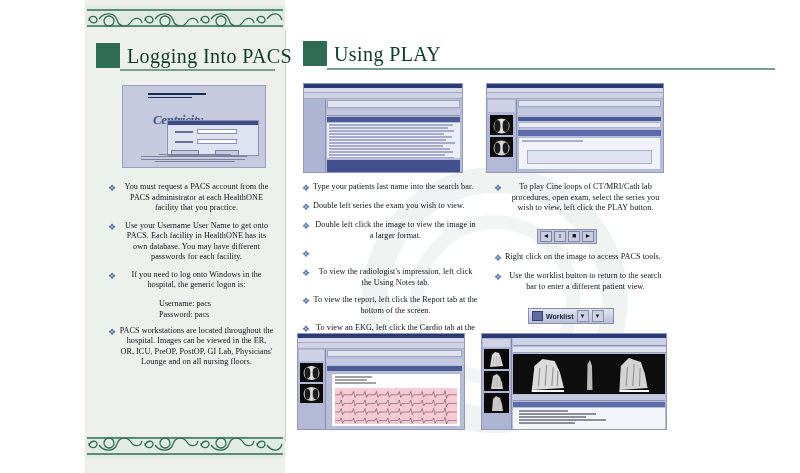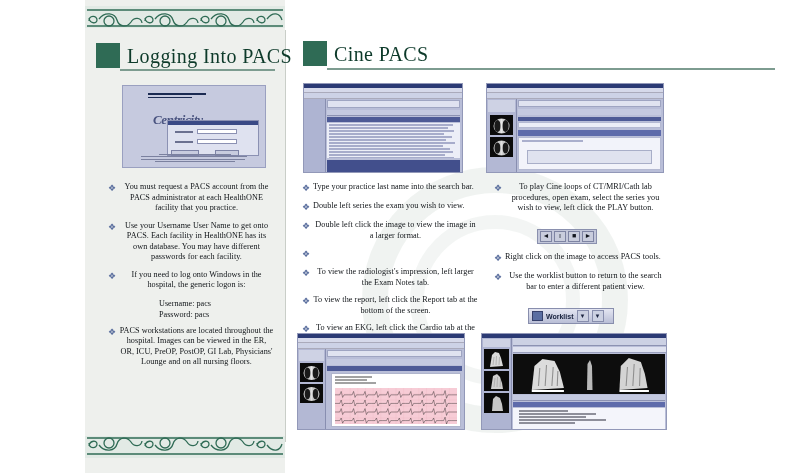--- a/index.html
+++ b/index.html
@@ -212,21 +212,21 @@
       <div>Password: pacs</div>
     </div>
     <div class="bitem">
       <span class="bullet">❖</span>
       <span class="btext">PACS workstations are located throughout the hospital. Images can be viewed in the ER, OR, ICU, PreOP, PostOP, GI Lab, Physicians' Lounge and on all nursing floors.</span>
     </div>
   </div>
 
   <div class="sec-head" style="left:303px; top:41px;">
     <div class="sec-square"></div>
-    <div class="sec-title">Cine PACS</div>
+    <div class="sec-title">Using PLAY</div>
   </div>
   <div class="sec-rule" style="left:327px; top:68px; width:448px;"></div>
 
   <div class="shot" style="left:303px; top:83px; width:160px; height:90px;">
     <div class="tbar"></div>
     <div class="menu"></div>
     <div class="tool"></div>
     <div style="position:absolute;left:0;top:15px;width:22px;bottom:0;background:#aeb4d2;border-right:1px solid #888eb0"></div>
     <div style="position:absolute;left:23px;top:16px;right:2px;height:8px;background:#dfe2f0;border:1px solid #9fa5c2"></div>
     <div style="position:absolute;left:23px;top:26px;right:2px;height:6px;background:#c4c9e0;border-bottom:1px solid #8c92b2"></div>
@@ -281,36 +281,36 @@
       <div class="rows" style="padding:2px 3px">
           <i style="width:45%"></i>
         </div>
       <div style="position:absolute;left:8px;top:12px;right:8px;height:14px;background:#dfe2ef;border:1px solid #a8aec8"></div>
     </div>
   </div>
 
   <div class="blist" style="left:302px; top:182px; width:176px;">
     <div class="bitem">
       <span class="bullet">❖</span>
-      <span class="btext">Type your practice last name into the search bar.</span>
+      <span class="btext">Type your patients last name into the search bar.</span>
     </div>
     <div class="bitem">
       <span class="bullet">❖</span>
       <span class="btext">Double left series the exam you wish to view.</span>
     </div>
     <div class="bitem">
       <span class="bullet">❖</span>
       <span class="btext">Double left click the image to view the image in a larger format.</span>
     </div>
     <div class="bitem">
       <span class="bullet">❖</span>
     </div>
     <div class="bitem">
       <span class="bullet">❖</span>
-      <span class="btext">To view the radiologist's impression, left larger the Exam Notes tab.</span>
+      <span class="btext">To view the radiologist's impression, left click the Using Notes tab.</span>
     </div>
     <div class="bitem">
       <span class="bullet">❖</span>
       <span class="btext">To view the report, left click the Report tab at the bottom of the screen.</span>
     </div>
     <div class="bitem">
       <span class="bullet">❖</span>
       <span class="btext">To view an EKG, left click the Cardio tab at the bottom of the screen.</span>
     </div>
   </div>

